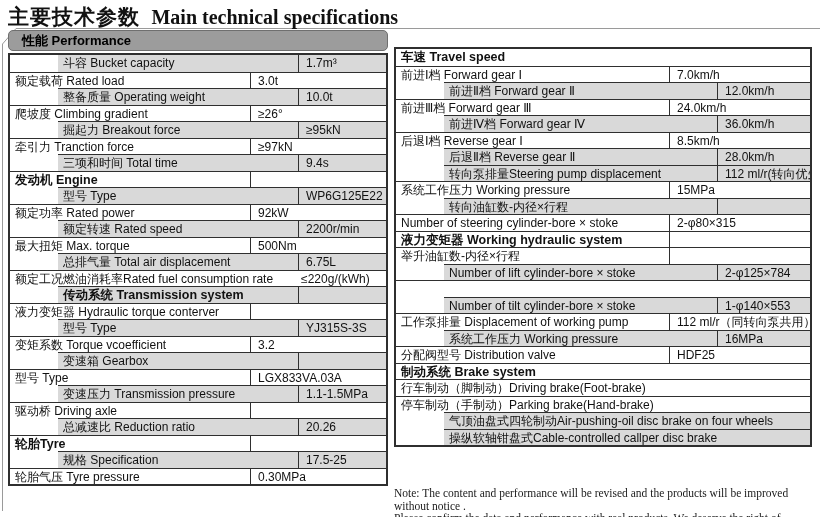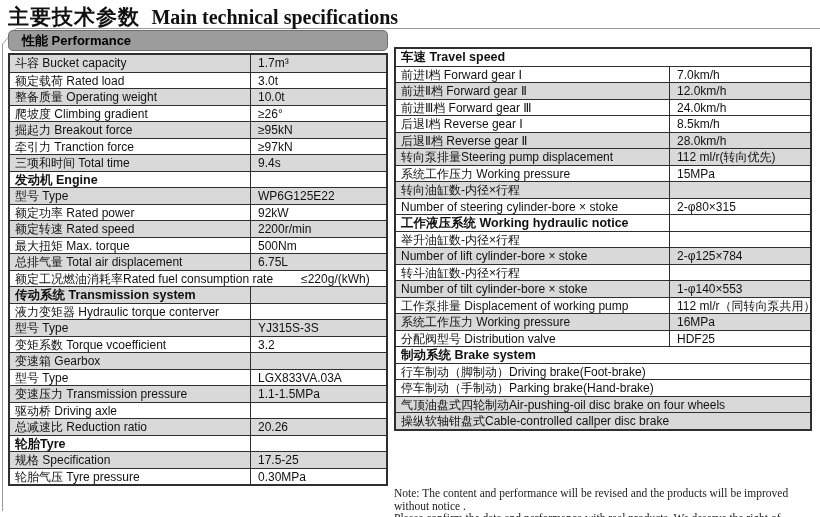--- a/index.html
+++ b/index.html
@@ -26,21 +26,21 @@
     border: 1px solid #6f6f6f;
     border-radius: 5px;
     font-size: 13px; font-weight: bold; color: #000;
     line-height: 19px; padding-left: 13px;
     margin-bottom: 2px;
   }
 
   .tbl { width: 100%; border: 2px solid #2f2f2f; background: #fff; }
   .trow { display: flex; height: 16.5px; border-top: 1px solid #2f2f2f; background: #fff; overflow: hidden; }
   .trow:first-child { border-top: none; }
-  .trow.g { background: #d9d9d9; }
+  .trow.g { background: #d9d9d9; margin-left: 48px; }
 
   .cell { font-size: 12px; line-height: 15px; padding: 1px 5px 0 5px; white-space: nowrap; overflow: hidden; }
   .lab { border-right: 1px solid #2f2f2f; }
   .panel-left  .lab { flex: 0 0 241px; }
   .panel-right .lab { flex: 0 0 274px; }
   .val { flex: 1; padding-left: 7px; }
   .trow.span .lab { flex: 1; border-right: none; }
   .trow.hdr .lab { font-weight: bold; font-size: 12.5px; }
   .inline-val { margin-left: 28px; }
 
@@ -181,20 +181,24 @@
         <div class="cell val">7.0km/h</div>
       </div>
       <div class="trow g">
         <div class="cell lab">前进Ⅱ档 Forward gear Ⅱ</div>
         <div class="cell val">12.0km/h</div>
       </div>
       <div class="trow">
         <div class="cell lab">前进Ⅲ档 Forward gear Ⅲ</div>
         <div class="cell val">24.0km/h</div>
       </div>
+      <div class="trow g">
+        <div class="cell lab">前进Ⅳ档 Forward gear Ⅳ</div>
+        <div class="cell val">36.0km/h</div>
+      </div>
       <div class="trow">
         <div class="cell lab">后退Ⅰ档 Reverse gear Ⅰ</div>
         <div class="cell val">8.5km/h</div>
       </div>
       <div class="trow g">
         <div class="cell lab">后退Ⅱ档 Reverse gear Ⅱ</div>
         <div class="cell val">28.0km/h</div>
       </div>
       <div class="trow g">
         <div class="cell lab">转向泵排量Steering pump displacement</div>
@@ -206,33 +210,32 @@
       </div>
       <div class="trow g">
         <div class="cell lab">转向油缸数-内径×行程</div>
         <div class="cell val"></div>
       </div>
       <div class="trow">
         <div class="cell lab">Number of steering cylinder-bore × stoke</div>
         <div class="cell val">2-φ80×315</div>
       </div>
       <div class="trow hdr">
-        <div class="cell lab">工作液压系统 Working hydraulic notice</div>
+        <div class="cell lab">液力变矩器 Working hydraulic system</div>
         <div class="cell val"></div>
       </div>
       <div class="trow">
         <div class="cell lab">举升油缸数-内径×行程</div>
         <div class="cell val"></div>
       </div>
       <div class="trow g">
         <div class="cell lab">Number of lift cylinder-bore × stoke</div>
         <div class="cell val">2-φ125×784</div>
       </div>
       <div class="trow">
-        <div class="cell lab">转斗油缸数-内径×行程</div>
         <div class="cell val"></div>
       </div>
       <div class="trow g">
         <div class="cell lab">Number of tilt cylinder-bore × stoke</div>
         <div class="cell val">1-φ140×553</div>
       </div>
       <div class="trow">
         <div class="cell lab">工作泵排量 Displacement of working pump</div>
         <div class="cell val">112 ml/r（同转向泵共用）</div>
       </div>

